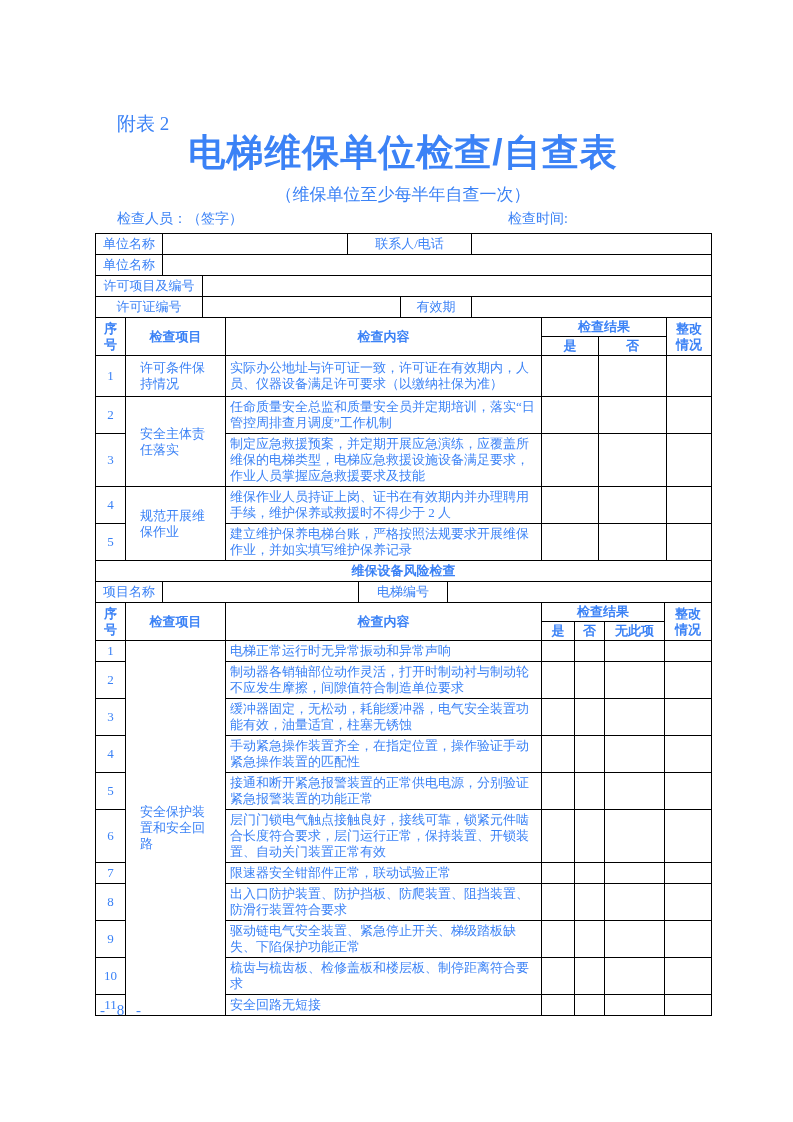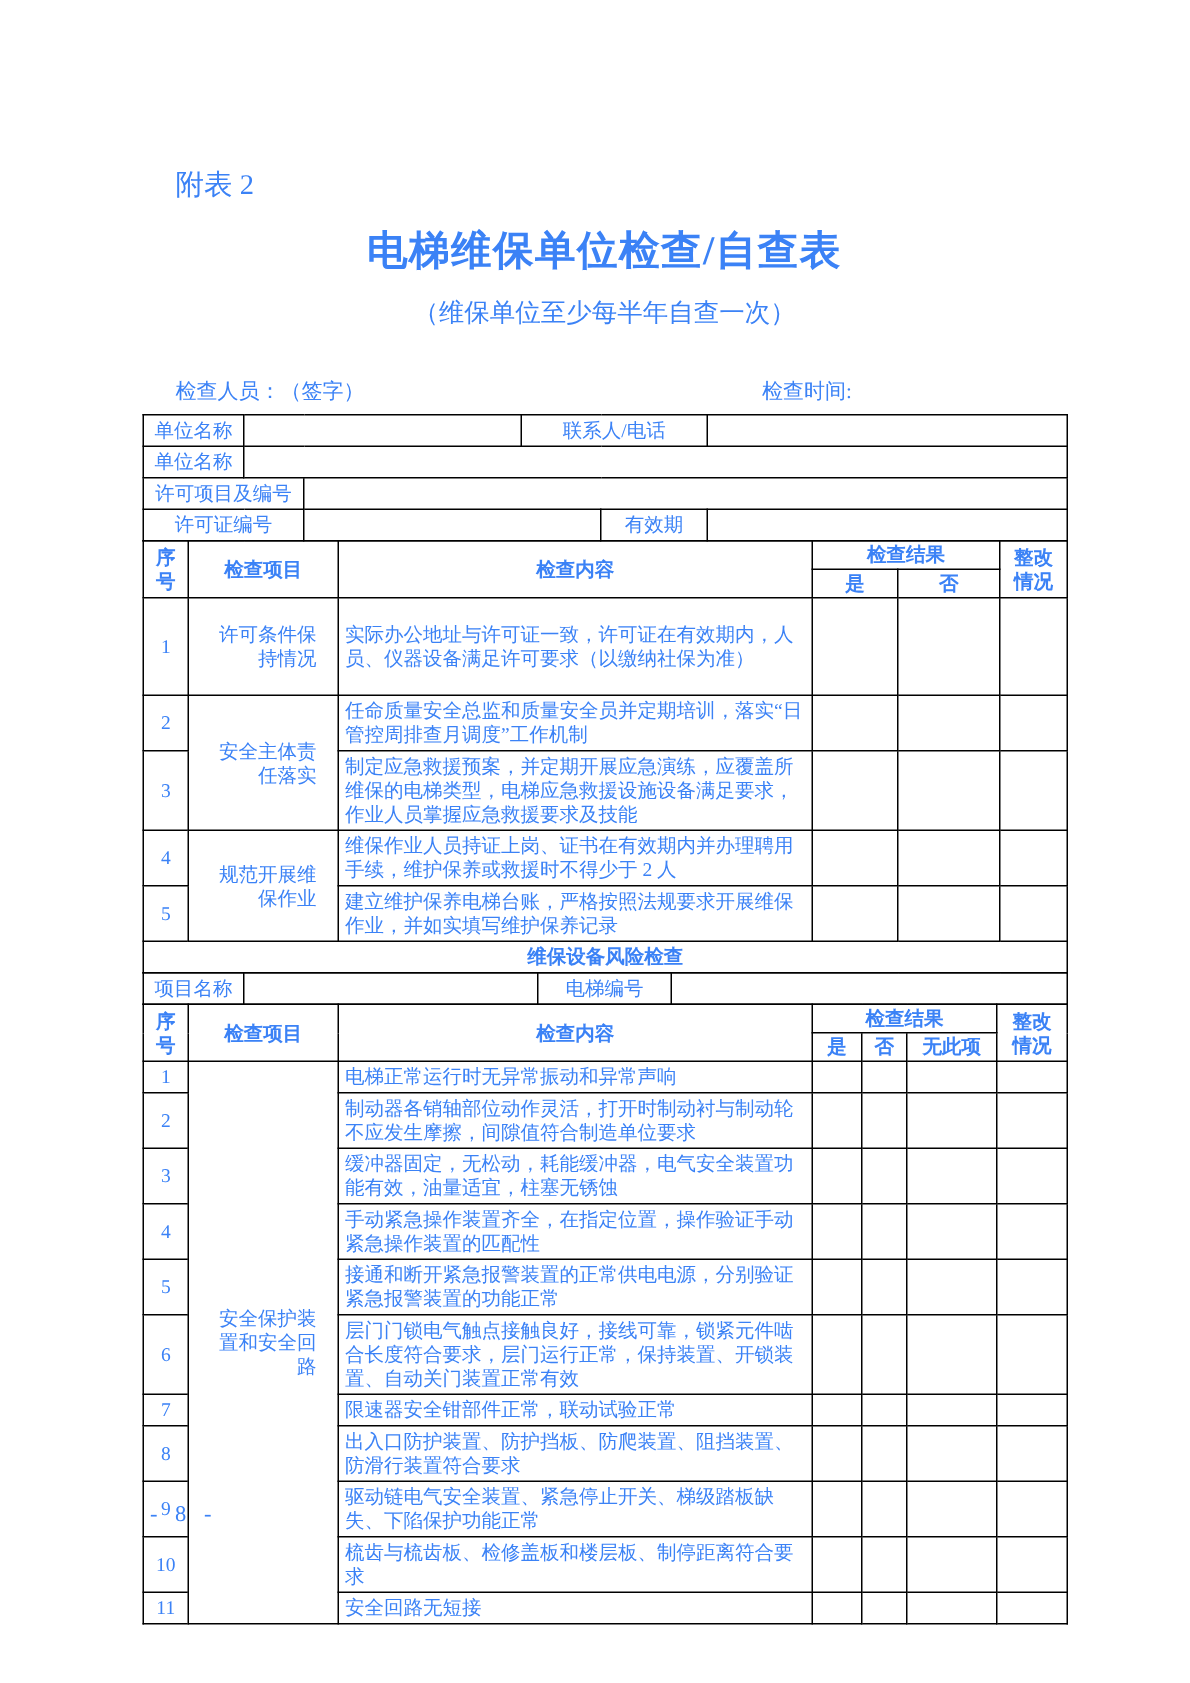--- a/index.html
+++ b/index.html
@@ -18,37 +18,36 @@
     left: 95px;
     top: 112px;
     width: 616px;
   }
   .appendix {
     margin-left: 22px;
     font-size: 19px;
     line-height: 24px;
   }
   .doc-title {
-    margin-top: 14px;
     text-align: center;
-    font-size: 27px;
+    font-size: 37px;
     font-weight: bold;
-    font-family: Liberation Serif, serif;
+    font-family: Liberation Sans, sans-serif;
     letter-spacing: 1px;
     line-height: 34px;
   }
   .doc-subtitle {
     margin-top: 14px;
     text-align: center;
     font-size: 17px;
     line-height: 22px;
   }
   .inspector-line {
     position: relative;
-    margin-top: 31px;
+    margin-top: 2px;
     height: 22px;
     font-size: 14px;
     line-height: 22px;
   }
   .inspector-line .left { margin-left: 22px; }
   .inspector-line .right { position: absolute; left: 413px; top: 0; }
 
   table {
     border-collapse: collapse;
     table-layout: fixed;
@@ -67,21 +66,21 @@
   }
   td.c { text-align: center; }
   td.th {
     font-weight: bold;
     text-align: center;
     font-family: "Liberation Sans", "DejaVu Sans", sans-serif;
     padding: 1px 2px;
   }
   td.seq-h { padding: 1px 8px; word-break: break-all; }
   td.rect-h { padding: 1px 6px; word-break: break-all; }
-  td.item { text-align: right; padding: 16px 14px; word-break: break-all; }
+  td.item { text-align: left; padding: 4px 14px; word-break: break-all; }
   td.content-cell { text-align: left; padding: 2px 4px; }
   td.section-title {
     font-weight: bold;
     text-align: center;
     font-family: Liberation Sans, sans-serif;
   }
   td.blank { }
   .page-number {
     position: absolute;
     left: 100px;

